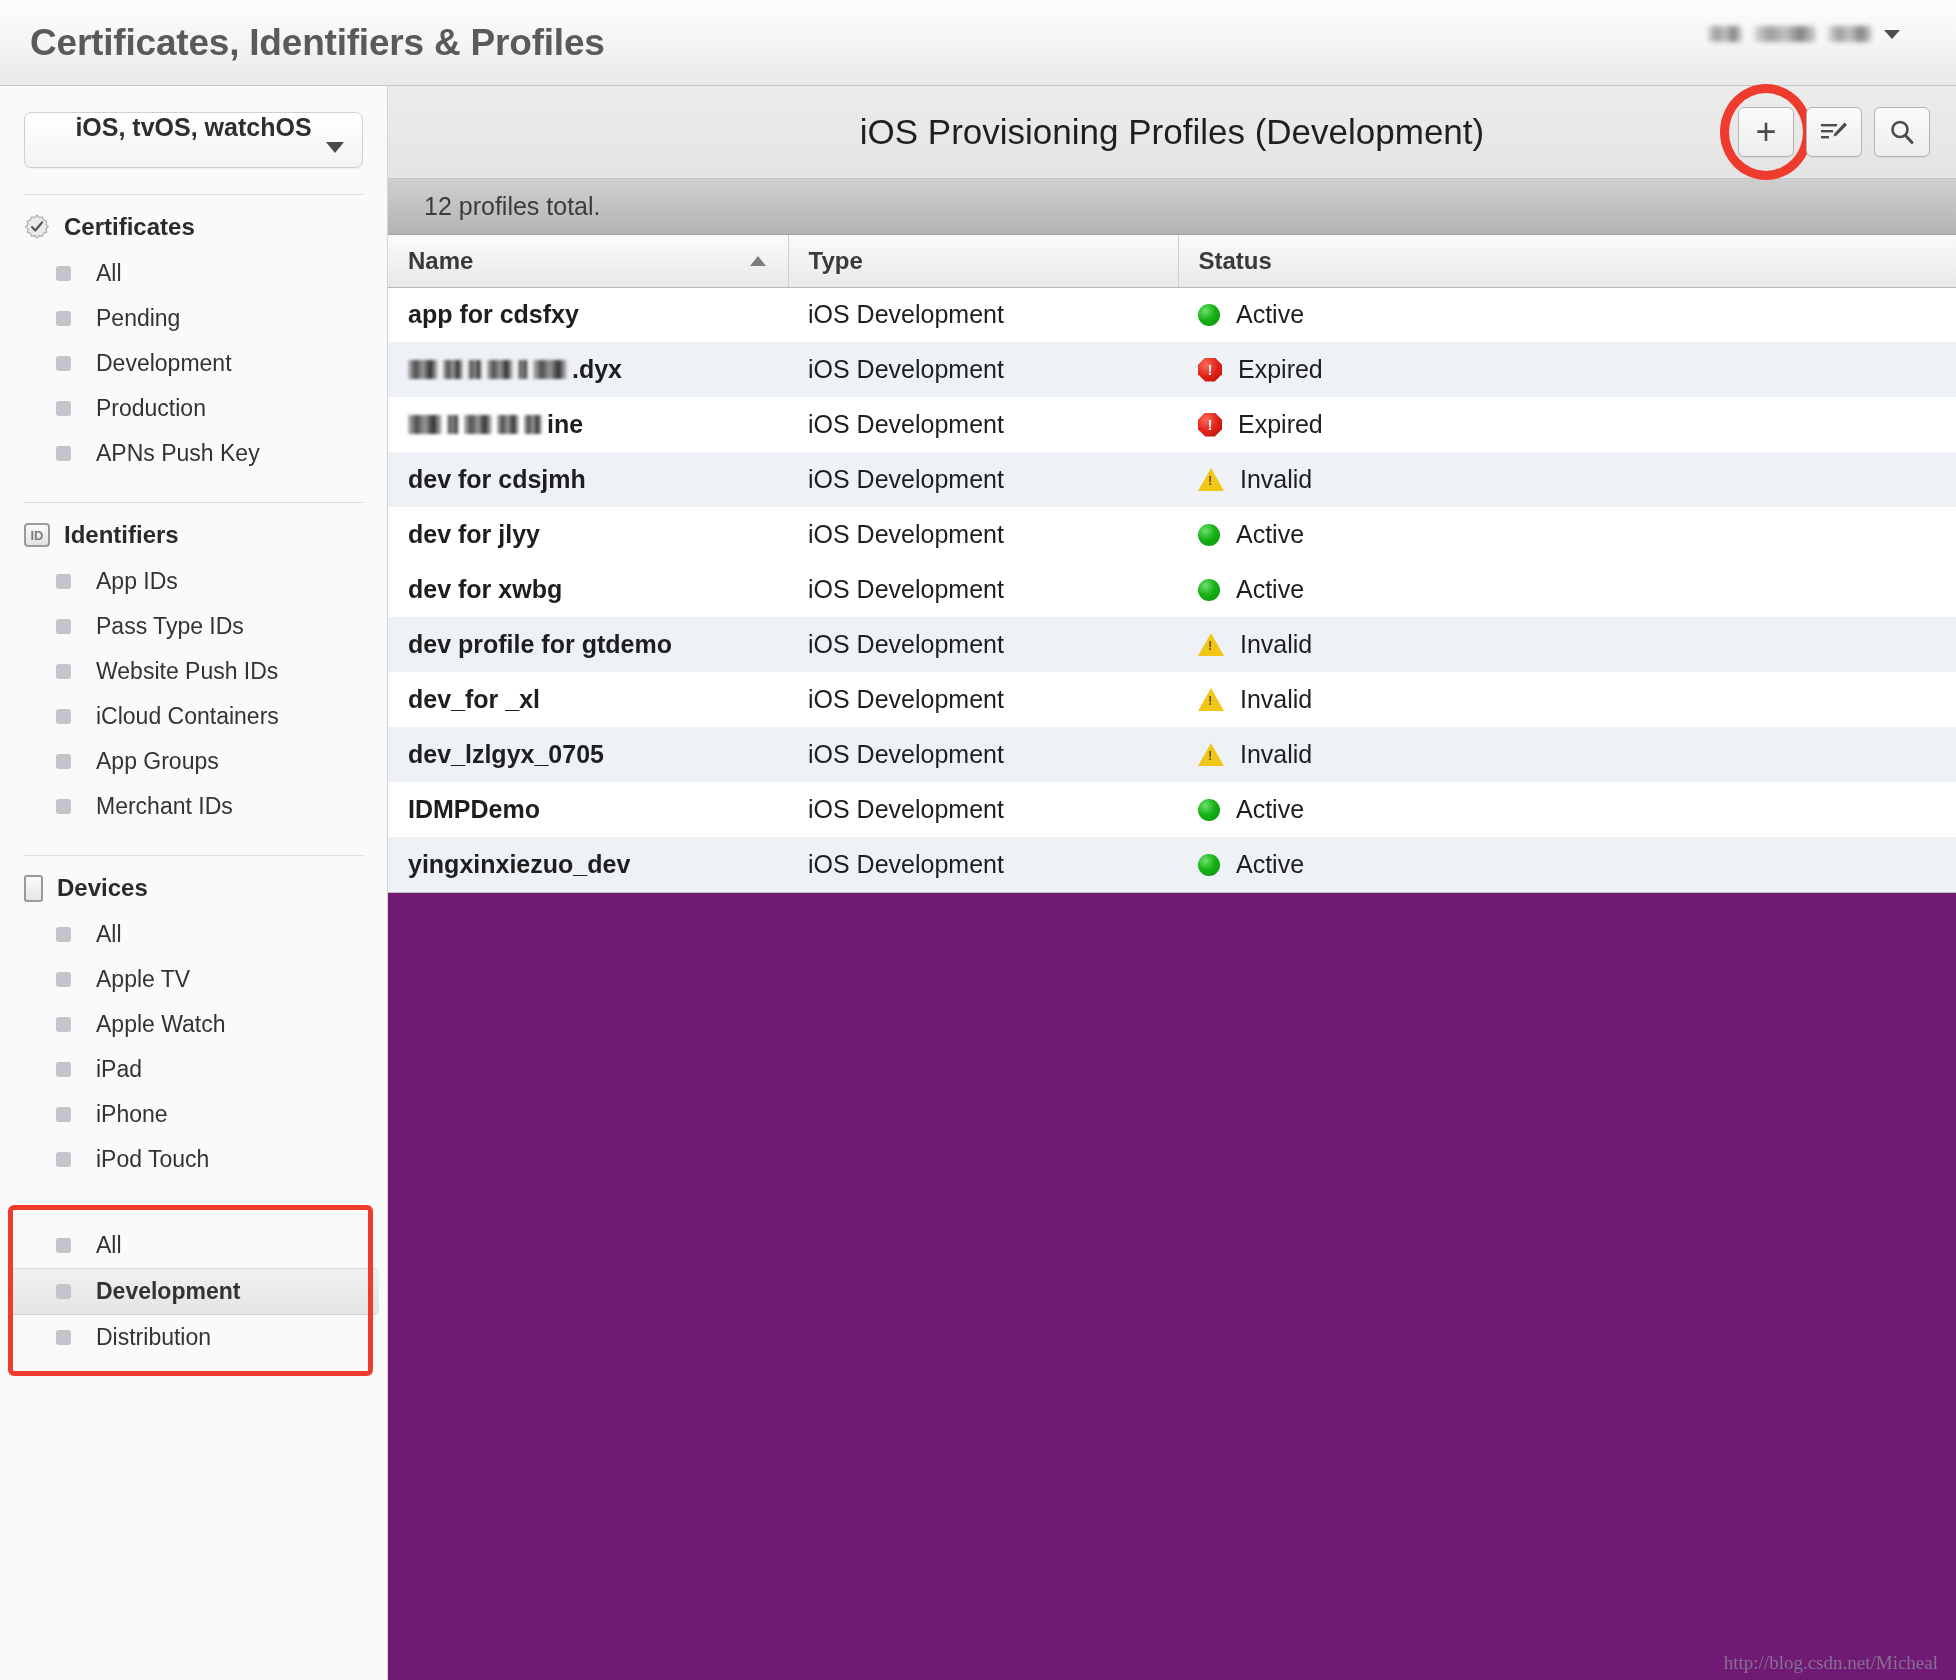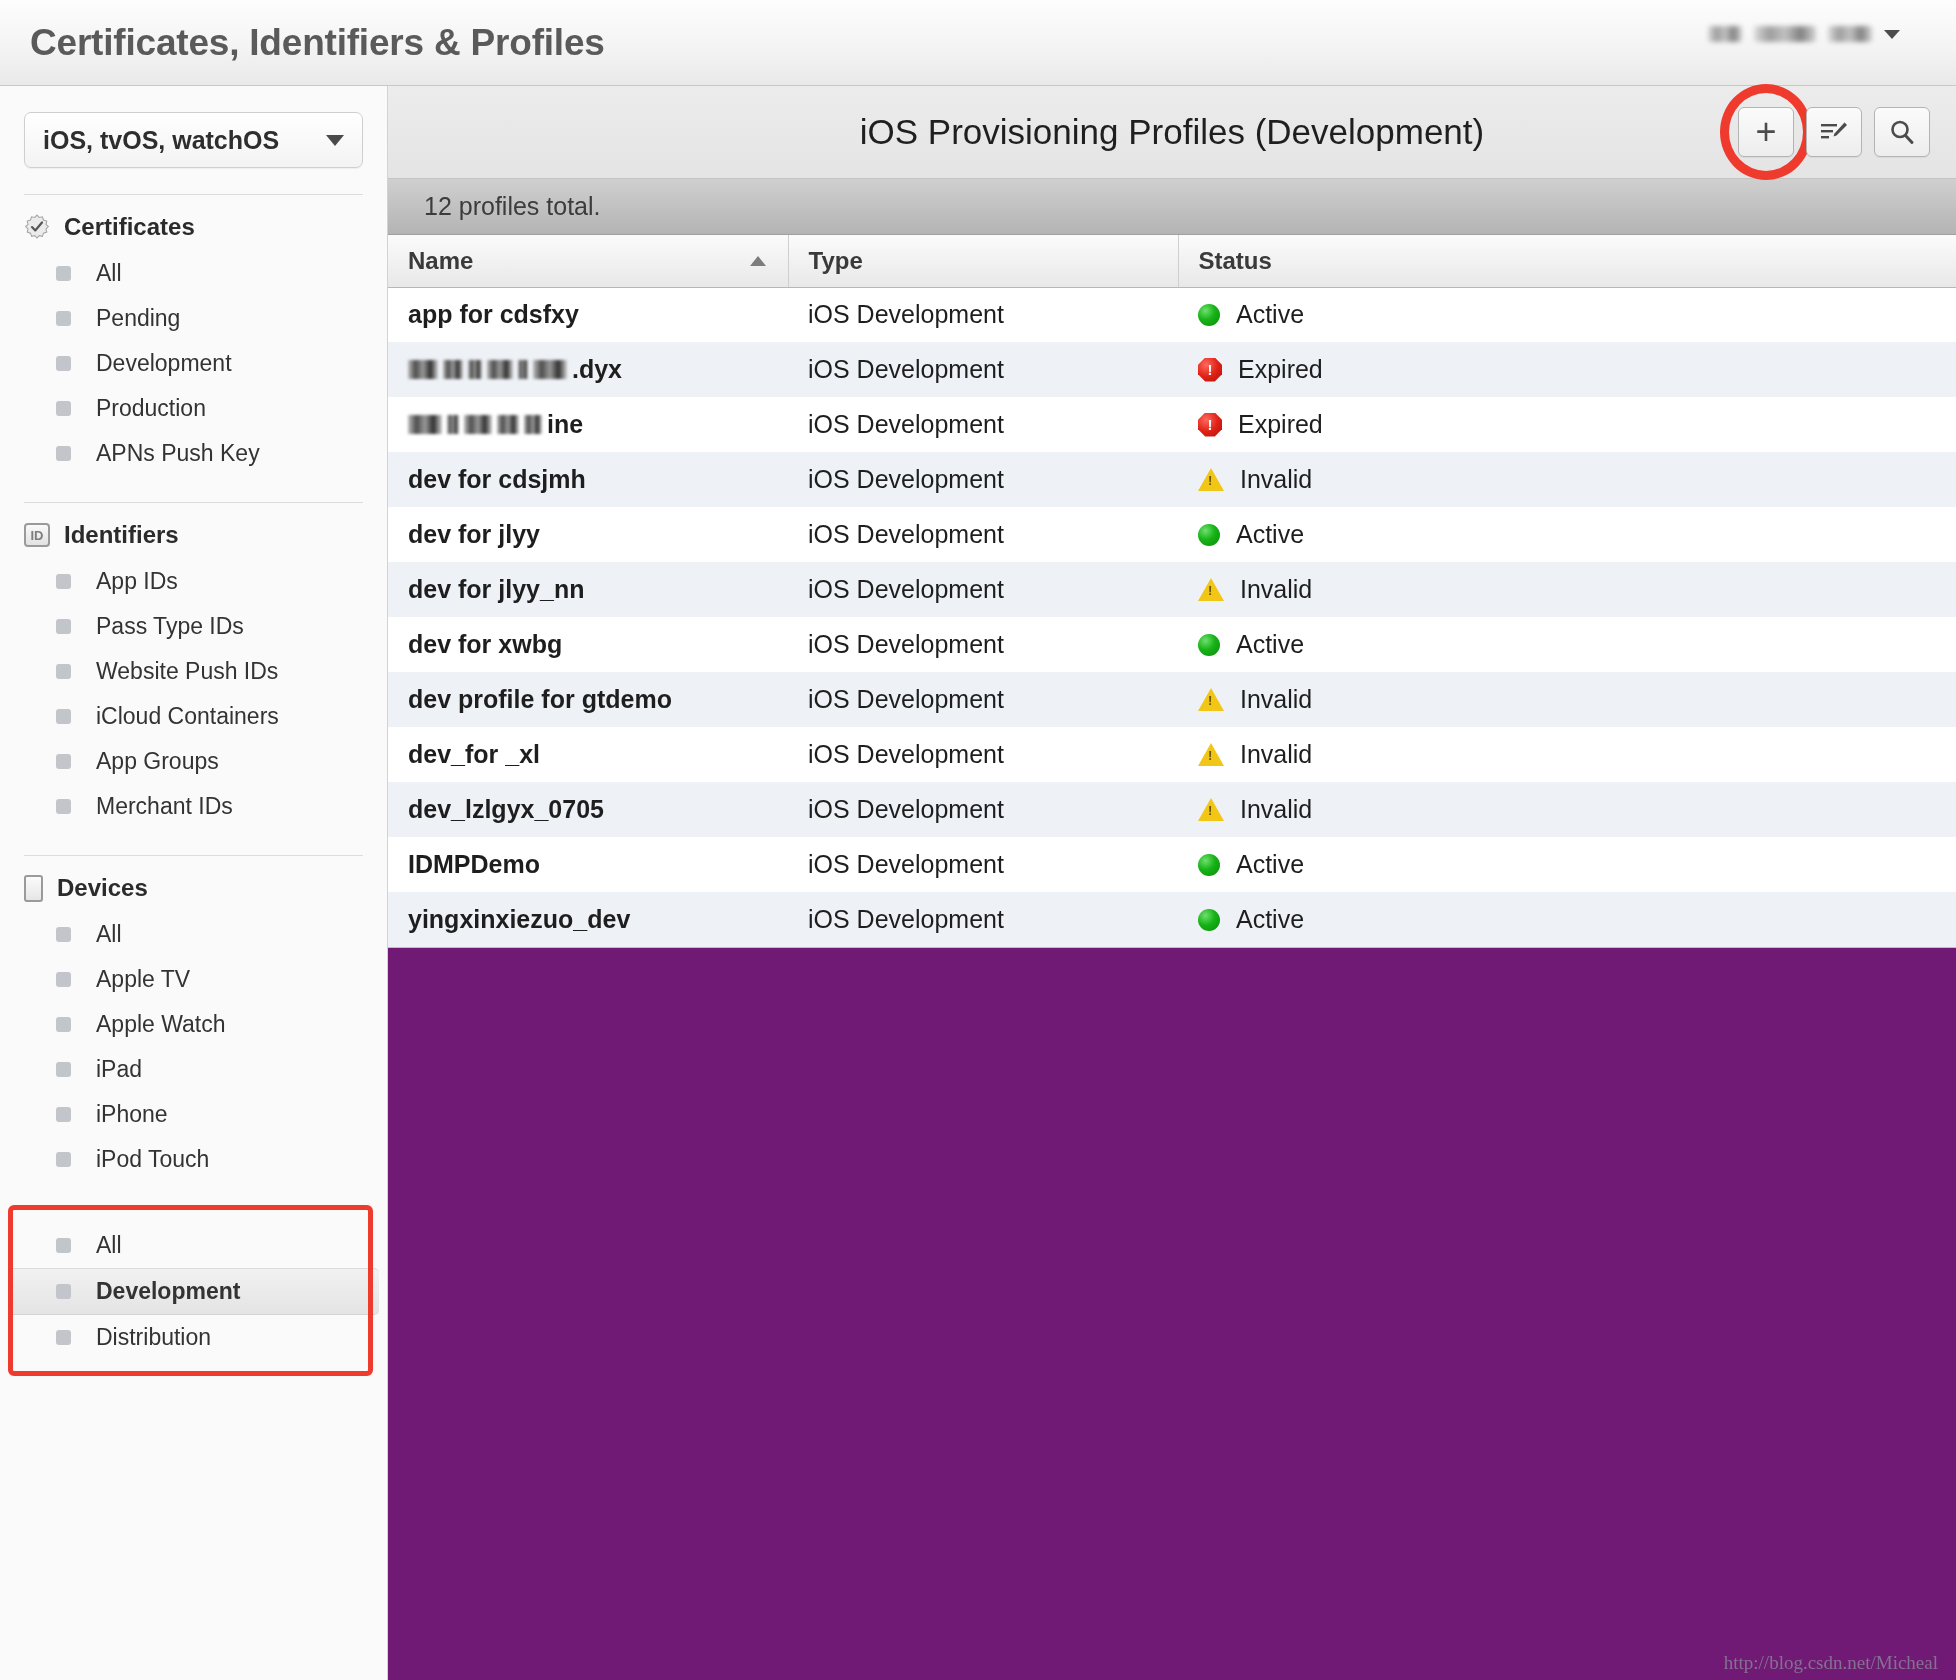--- a/index.html
+++ b/index.html
@@ -67,20 +67,21 @@
     border: 1px solid #cfcfcf;
     border-radius: 7px;
     background: linear-gradient(to bottom, #ffffff 0%, #f3f3f3 100%);
     box-shadow: 0 1px 1px rgba(0,0,0,.05);
     display: flex;
     align-items: center;
     padding: 0 18px;
     font-size: 25px;
     font-weight: bold;
     color: #2e2e2e;
+    flex-direction: column;
   }
   .platform-select .caret {
     margin-left: auto;
     width: 0; height: 0;
     border-left: 9px solid transparent;
     border-right: 9px solid transparent;
     border-top: 11px solid #4a4a4a;
   }
 
   .nav-divider {
@@ -567,90 +568,80 @@
           <tr class="">
             <td class="cell-name">dev for jlyy</td>
             <td class="cell-type">iOS Development</td>
             <td>
               <div class="status-cell">
                 <span class="st-active"></span>
                 <span>Active</span>
               </div>
             </td>
           </tr>
+          <tr class="">
+            <td class="cell-name">dev for xwbg</td>
+            <td class="cell-type">iOS Development</td>
+            <td>
+              <div class="status-cell">
+                <span class="st-active"></span>
+                <span>Active</span>
+              </div>
+            </td>
+          </tr>
           <tr class="alt">
-            <td class="cell-name">dev for jlyy_nn</td>
+            <td class="cell-name">dev profile for gtdemo</td>
             <td class="cell-type">iOS Development</td>
             <td>
               <div class="status-cell">
                 <span class="st-invalid"></span>
                 <span>Invalid</span>
               </div>
             </td>
           </tr>
           <tr class="">
-            <td class="cell-name">dev for xwbg</td>
+            <td class="cell-name">dev_for _xl</td>
+            <td class="cell-type">iOS Development</td>
+            <td>
+              <div class="status-cell">
+                <span class="st-invalid"></span>
+                <span>Invalid</span>
+              </div>
+            </td>
+          </tr>
+          <tr class="alt">
+            <td class="cell-name">dev_lzlgyx_0705</td>
+            <td class="cell-type">iOS Development</td>
+            <td>
+              <div class="status-cell">
+                <span class="st-invalid"></span>
+                <span>Invalid</span>
+              </div>
+            </td>
+          </tr>
+          <tr class="">
+            <td class="cell-name">IDMPDemo</td>
             <td class="cell-type">iOS Development</td>
             <td>
               <div class="status-cell">
                 <span class="st-active"></span>
                 <span>Active</span>
               </div>
             </td>
           </tr>
           <tr class="alt">
-            <td class="cell-name">dev profile for gtdemo</td>
-            <td class="cell-type">iOS Development</td>
-            <td>
-              <div class="status-cell">
-                <span class="st-invalid"></span>
-                <span>Invalid</span>
-              </div>
-            </td>
-          </tr>
-          <tr class="">
-            <td class="cell-name">dev_for _xl</td>
-            <td class="cell-type">iOS Development</td>
-            <td>
-              <div class="status-cell">
-                <span class="st-invalid"></span>
-                <span>Invalid</span>
-              </div>
-            </td>
-          </tr>
-          <tr class="alt">
-            <td class="cell-name">dev_lzlgyx_0705</td>
-            <td class="cell-type">iOS Development</td>
-            <td>
-              <div class="status-cell">
-                <span class="st-invalid"></span>
-                <span>Invalid</span>
-              </div>
-            </td>
-          </tr>
-          <tr class="">
-            <td class="cell-name">IDMPDemo</td>
+            <td class="cell-name">yingxinxiezuo_dev</td>
             <td class="cell-type">iOS Development</td>
             <td>
               <div class="status-cell">
                 <span class="st-active"></span>
                 <span>Active</span>
               </div>
             </td>
           </tr>
-          <tr class="alt">
-            <td class="cell-name">yingxinxiezuo_dev</td>
-            <td class="cell-type">iOS Development</td>
-            <td>
-              <div class="status-cell">
-                <span class="st-active"></span>
-                <span>Active</span>
-              </div>
-            </td>
-          </tr>
         </tbody>
     </table>
 
     <div class="empty-area">
       <div class="watermark">http://blog.csdn.net/Micheal</div>
     </div>
 
   </div>
 </div>
 

